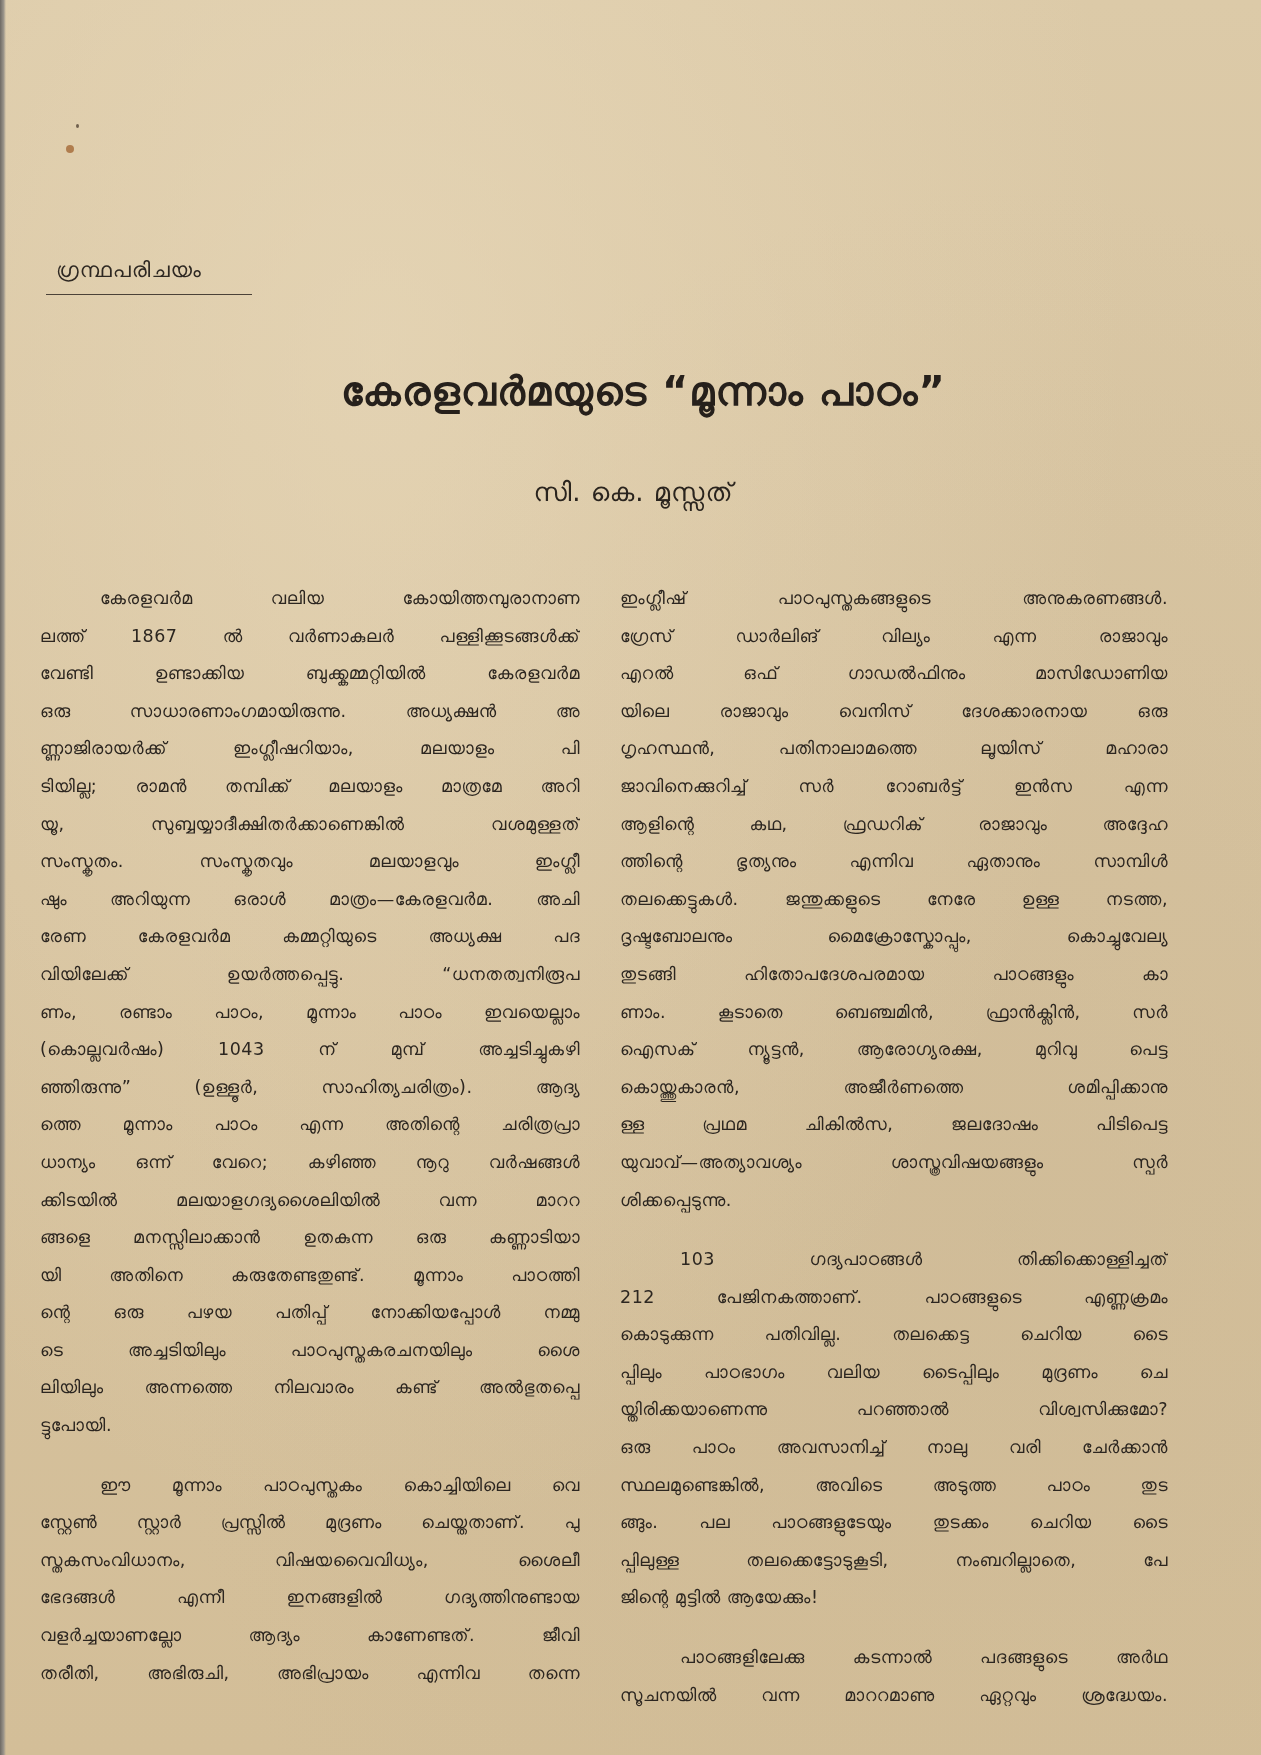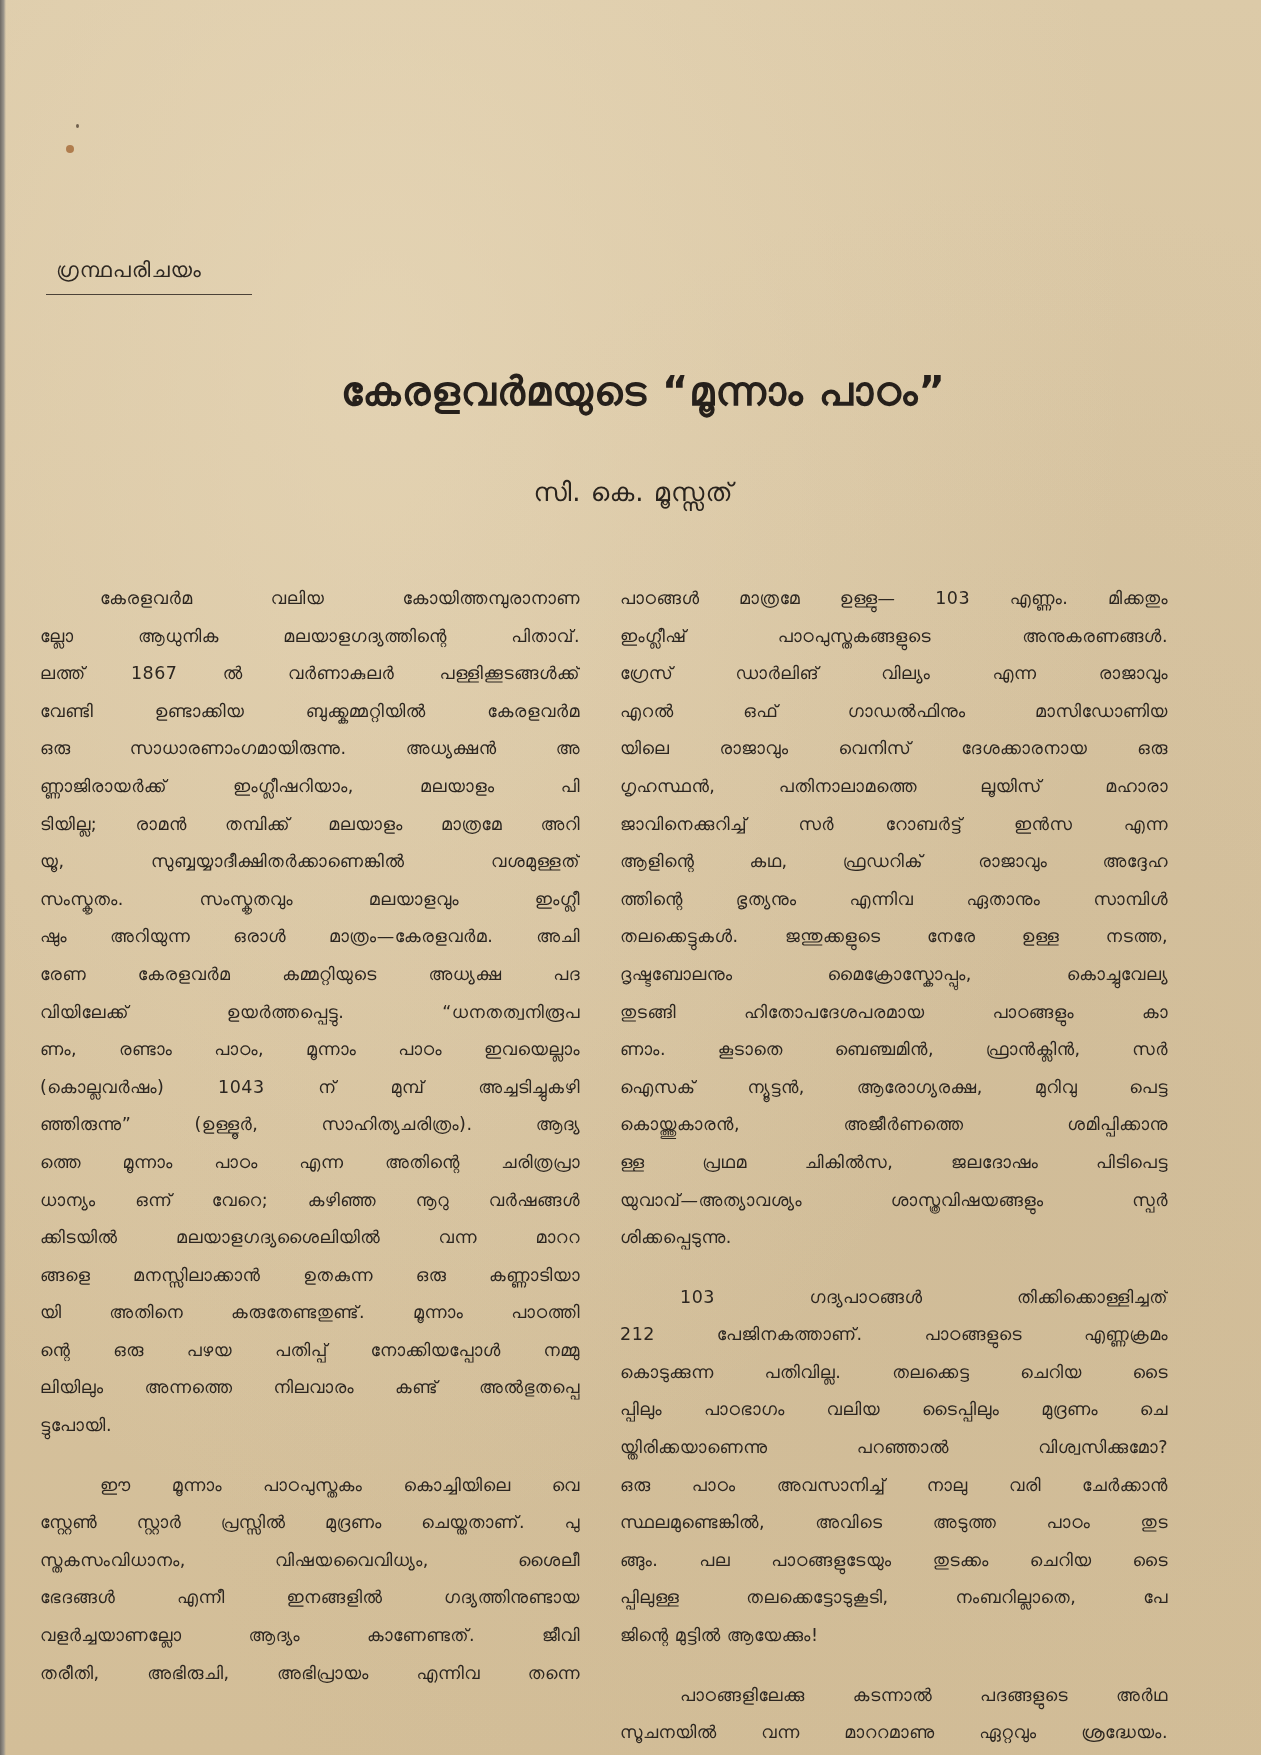--- a/index.html
+++ b/index.html
@@ -102,52 +102,51 @@
 <div class="stain s2"></div>
 
 <div class="section-label">ഗ്രന്ഥപരിചയം</div>
 <div class="section-rule"></div>
 
 <h1 class="title" style="margin:13px;">കേരളവർമയുടെ “മൂന്നാം പാഠം”</h1>
 <div class="author">സി. കെ. മൂസ്സത്</div>
 
 <div class="column left" id="col-left">
     <span class="line indent">കേരളവർമ വലിയ കോയിത്തമ്പുരാനാണ</span>
-    <span class="line">ല്ലോ ആധുനിക മലയാളഗദ്യത്തിന്റെ പിതാവ്.</span>
     <span class="line">ലത്ത് 1867 ൽ വർണാകുലർ പള്ളിക്കൂടങ്ങൾക്ക്</span>
     <span class="line">വേണ്ടി ഉണ്ടാക്കിയ ബുക്ക്കമ്മറ്റിയിൽ കേരളവർമ</span>
     <span class="line">ഒരു സാധാരണാംഗമായിരുന്നു. അധ്യക്ഷൻ അ</span>
     <span class="line">ണ്ണാജിരായർക്ക് ഇംഗ്ലീഷറിയാം, മലയാളം പി</span>
     <span class="line">ടിയില്ല; രാമൻ തമ്പിക്ക് മലയാളം മാത്രമേ അറി</span>
     <span class="line">യൂ, സുബ്ബയ്യാദീക്ഷിതർക്കാണെങ്കിൽ വശമുള്ളത്</span>
     <span class="line">സംസ്കൃതം. സംസ്കൃതവും മലയാളവും ഇംഗ്ലീ</span>
     <span class="line">ഷും അറിയുന്ന ഒരാൾ മാത്രം—കേരളവർമ. അചി</span>
     <span class="line">രേണ കേരളവർമ കമ്മറ്റിയുടെ അധ്യക്ഷ പദ</span>
     <span class="line">വിയിലേക്ക് ഉയർത്തപ്പെട്ടു. “ധനതത്വനിരൂപ</span>
     <span class="line">ണം, രണ്ടാം പാഠം, മൂന്നാം പാഠം ഇവയെല്ലാം</span>
     <span class="line">(കൊല്ലവർഷം) 1043 ന് മുമ്പ് അച്ചടിച്ചുകഴി</span>
     <span class="line">ഞ്ഞിരുന്നു” (ഉള്ളൂർ, സാഹിത്യചരിത്രം). ആദ്യ</span>
     <span class="line">ത്തെ മൂന്നാം പാഠം എന്ന അതിന്റെ ചരിത്രപ്രാ</span>
     <span class="line">ധാന്യം ഒന്ന് വേറെ; കഴിഞ്ഞ നൂറു വർഷങ്ങൾ</span>
     <span class="line">ക്കിടയിൽ മലയാളഗദ്യശൈലിയിൽ വന്ന മാററ</span>
     <span class="line">ങ്ങളെ മനസ്സിലാക്കാൻ ഉതകുന്ന ഒരു കണ്ണാടിയാ</span>
     <span class="line">യി അതിനെ കരുതേണ്ടതുണ്ട്. മൂന്നാം പാഠത്തി</span>
     <span class="line">ന്റെ ഒരു പഴയ പതിപ്പ് നോക്കിയപ്പോൾ നമ്മു</span>
+    <span class="line">ടെ അച്ചടിയിലും പാഠപുസ്തകരചനയിലും ശൈ</span>
     <span class="line">ലിയിലും അന്നത്തെ നിലവാരം കണ്ട് അൽഭുതപ്പെ</span>
     <span class="line last">ട്ടുപോയി.</span>
     <span class="para-gap"></span>
     <span class="line indent">ഈ മൂന്നാം പാഠപുസ്തകം കൊച്ചിയിലെ വെ</span>
     <span class="line">സ്റ്റേൺ സ്റ്റാർ പ്രസ്സിൽ മുദ്രണം ചെയ്തതാണ്. പു</span>
     <span class="line">സ്തകസംവിധാനം, വിഷയവൈവിധ്യം, ശൈലീ</span>
     <span class="line">ഭേദങ്ങൾ എന്നീ ഇനങ്ങളിൽ ഗദ്യത്തിനുണ്ടായ</span>
     <span class="line">വളർച്ചയാണല്ലോ ആദ്യം കാണേണ്ടത്. ജീവി</span>
     <span class="line">തരീതി, അഭിരുചി, അഭിപ്രായം എന്നിവ തന്നെ</span>
   </div>
 <div class="column right" id="col-right">
-    <span class="line">പാഠങ്ങൾ മാത്രമേ ഉള്ളു— 103 എണ്ണം. മിക്കതും</span>
     <span class="line">ഇംഗ്ലീഷ് പാഠപുസ്തകങ്ങളുടെ അനുകരണങ്ങൾ.</span>
     <span class="line">ഗ്രേസ് ഡാർലിങ് വില്യം എന്ന രാജാവും</span>
     <span class="line">എറൽ ഒഫ് ഗാഡൽഫിനും മാസിഡോണിയ</span>
     <span class="line">യിലെ രാജാവും വെനിസ് ദേശക്കാരനായ ഒരു</span>
     <span class="line">ഗൃഹസ്ഥൻ, പതിനാലാമത്തെ ലൂയിസ് മഹാരാ</span>
     <span class="line">ജാവിനെക്കുറിച്ച് സർ റോബർട്ട് ഇൻസ എന്ന</span>
     <span class="line">ആളിന്റെ കഥ, ഫ്രഡറിക് രാജാവും അദ്ദേഹ</span>
     <span class="line">ത്തിന്റെ ഭൃത്യനും എന്നിവ ഏതാനും സാമ്പിൾ</span>
     <span class="line">തലക്കെട്ടുകൾ. ജന്തുക്കളുടെ നേരേ ഉള്ള നടത്ത,</span>
     <span class="line">ദൃഷ്ടബോലനും മൈക്രോസ്കോപ്പും, കൊച്ചുവേല്യ</span>

